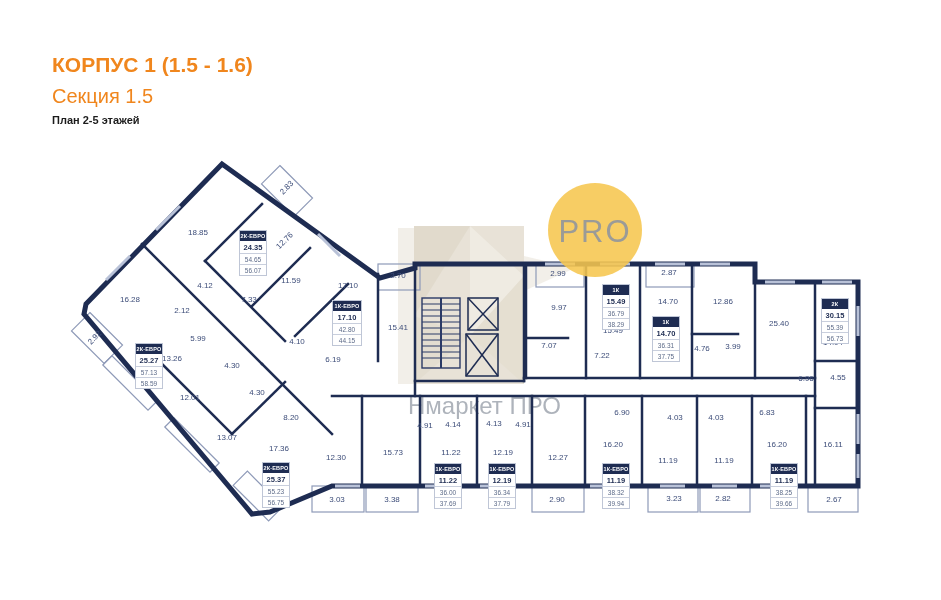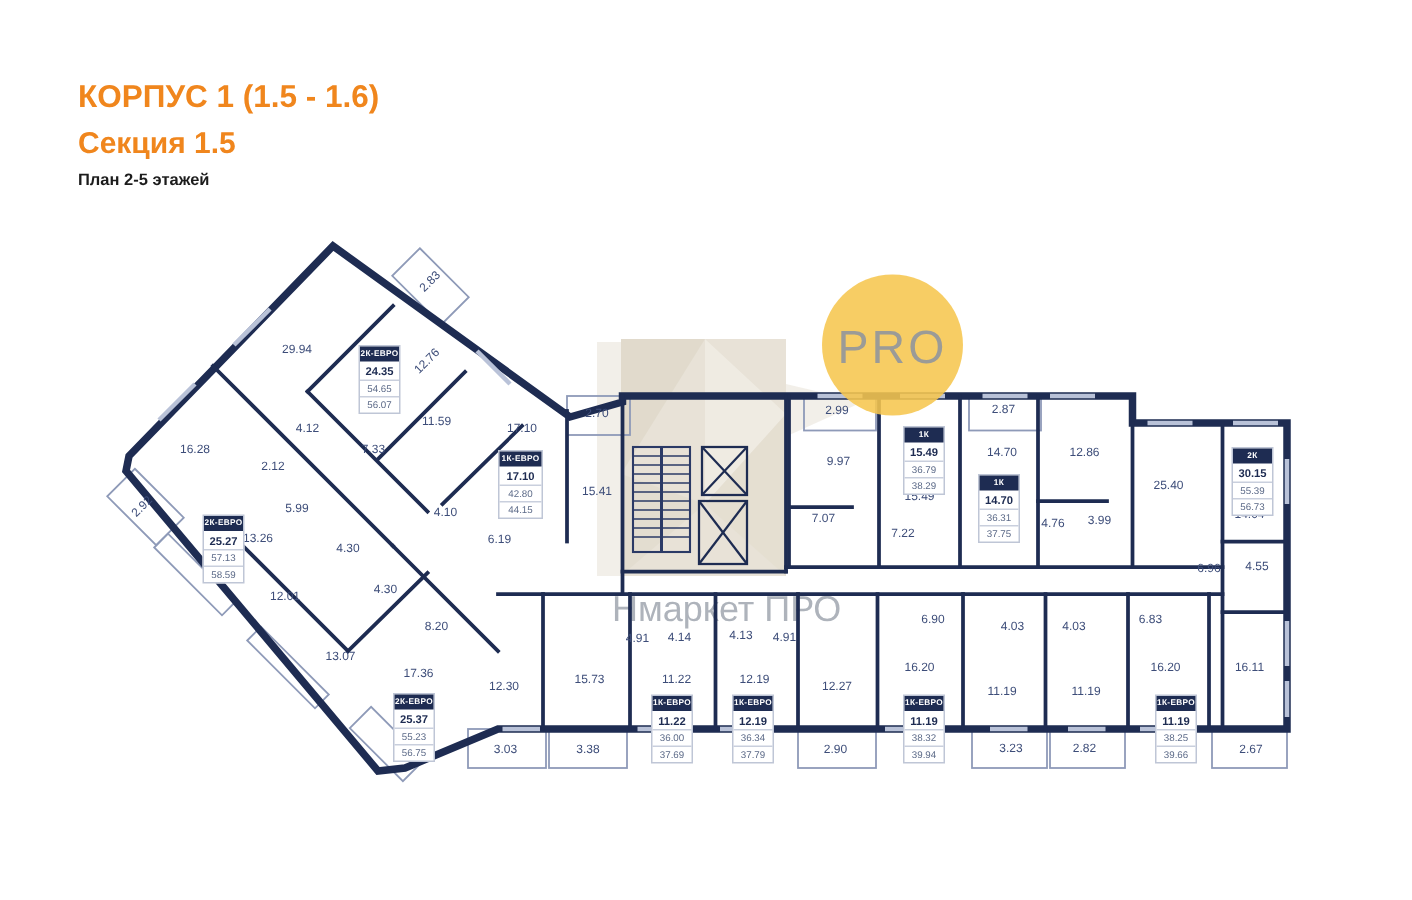--- a/index.html
+++ b/index.html
@@ -2,21 +2,21 @@
 <html><head>
 <meta charset="utf-8">
 <style>
   html,body{margin:0;padding:0;background:#ffffff;}
   body{width:941px;height:600px;position:relative;overflow:hidden;
        font-family:"Liberation Sans","DejaVu Sans",sans-serif;}
   .stage{position:absolute;left:0;top:16px;width:941px;height:600px;}
   
   .hdr{position:absolute;left:52px;top:38px;z-index:10;}
   .hdr .t1{font-size:21px;font-weight:700;color:#f0861d;line-height:1.0;margin:0 0 11px 0;}
-  .hdr .t2{font-size:20px;font-weight:700;color:#f0861d;line-height:1.0;margin:0 0 9px 0;}
+  .hdr .t2{font-size:20px;font-weight:400;color:#f0861d;line-height:1.0;margin:0 0 9px 0;}
   .hdr .t3{font-size:11px;font-weight:700;color:#1c1c1c;line-height:1.0;margin:0;}
   
   svg.plan{position:absolute;left:0;top:0;z-index:1;}
   
   .dim{position:absolute;width:36px;margin-left:-18px;text-align:center;
        font-size:8px;color:#3d4d79;z-index:4;white-space:nowrap;line-height:1;}
   .r45{transform:rotate(-45deg);}
   
   .apt{position:absolute;width:28px;background:#ffffff;border:1px solid #bfc6d6;
        text-align:center;z-index:6;box-sizing:border-box;}
@@ -156,21 +156,21 @@
       <line x1="318" y1="218" x2="340" y2="240"></line>
     </g>
 
     <g>
       <circle cx="595" cy="214" r="47" fill="#f6c64e" opacity="0.88"></circle>
       <text x="595" y="226" text-anchor="middle" font-size="31" letter-spacing="2" fill="#9b9b97">PRO</text>
     </g>
   </svg>
 
   <span class="dim r45" style="left:287px;top:168px">2.83</span>
-  <span class="dim" style="left:198px;top:213px">29.94</span>
+  <span class="dim" style="left:198px;top:213px">18.85</span>
   <span class="dim r45" style="left:285px;top:221px">12.76</span>
   <span class="dim" style="left:130px;top:280px">16.28</span>
   <span class="dim" style="left:291px;top:261px">11.59</span>
   <span class="dim" style="left:205px;top:266px">4.12</span>
   <span class="dim" style="left:182px;top:291px">2.12</span>
   <span class="dim" style="left:249px;top:280px">7.33</span>
   <span class="dim r45" style="left:95px;top:318px">2.92</span>
   <span class="dim" style="left:198px;top:319px">5.99</span>
   <span class="dim" style="left:172px;top:339px">13.26</span>
   <span class="dim" style="left:232px;top:346px">4.30</span>

